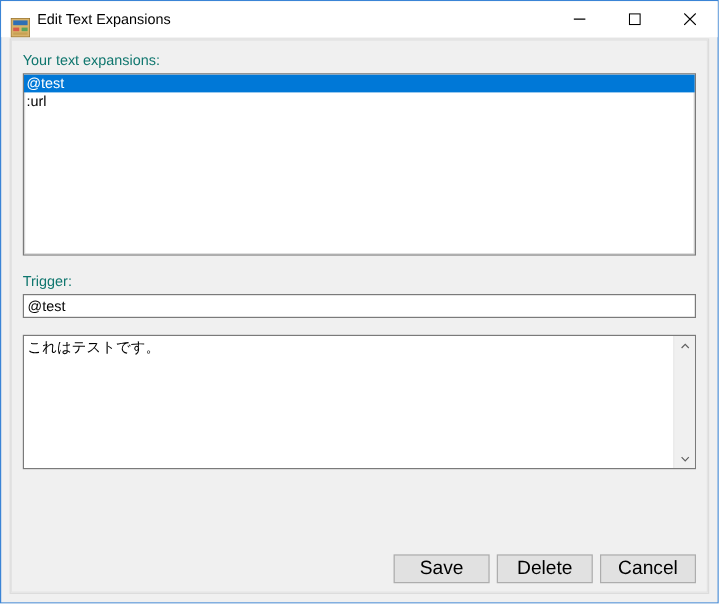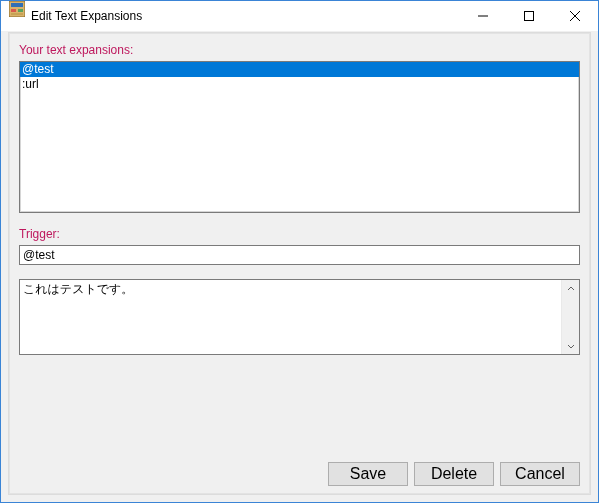--- a/index.html
+++ b/index.html
@@ -18,21 +18,21 @@
     box-sizing: border-box;
     border: 1px solid #3a84d6;
     background: #f0f0f0;
     display: flex;
     flex-direction: column;
   }
   .titlebar {
     height: 30px;
     background: #ffffff;
     display: flex;
-    align-items: flex-start;
+    align-items: flex-end;
     flex: 0 0 auto;
   }
   .titlebar .icon {
     width: 16px;
     height: 16px;
     margin: 0 6px 0 8px;
     display: inline-block;
   }
   .titlebar .title {
     flex: 1 1 auto;
@@ -64,21 +64,21 @@
     background: #f0f0f0;
     box-sizing: border-box;
     padding: 10px 10px 8px 10px;
     display: flex;
     flex-direction: column;
     box-shadow: inset 0 0 0 1px #e3e3e3, 0 0 0 1px #dcdcdc;
   }
 
   .label {
     font-size: 12px;
-    color: #be185d;
+    color: #0f766e;
     margin-bottom: 4px;
   }
 
   .listbox {
     flex: 0 0 auto;
     height: 150px;
     background: #ffffff;
     border: 1px solid #7a7a7a;
     box-shadow: inset 0 0 0 1px #d6d6d6;
     overflow: auto;
@@ -103,21 +103,21 @@
     background: #ffffff;
     border: 1px solid #7a7a7a;
     font: inherit;
     font-size: 12px;
     padding: 1px 3px;
     outline: none;
   }
 
   .multiline-wrap {
     position: relative;
-    height: 76px;
+    height: 112px;
     background: #ffffff;
     border: 1px solid #7a7a7a;
     box-sizing: border-box;
   }
   .multiline {
     position: absolute;
     left: 0; top: 0;
     right: 17px;
     bottom: 0;
     border: none;

